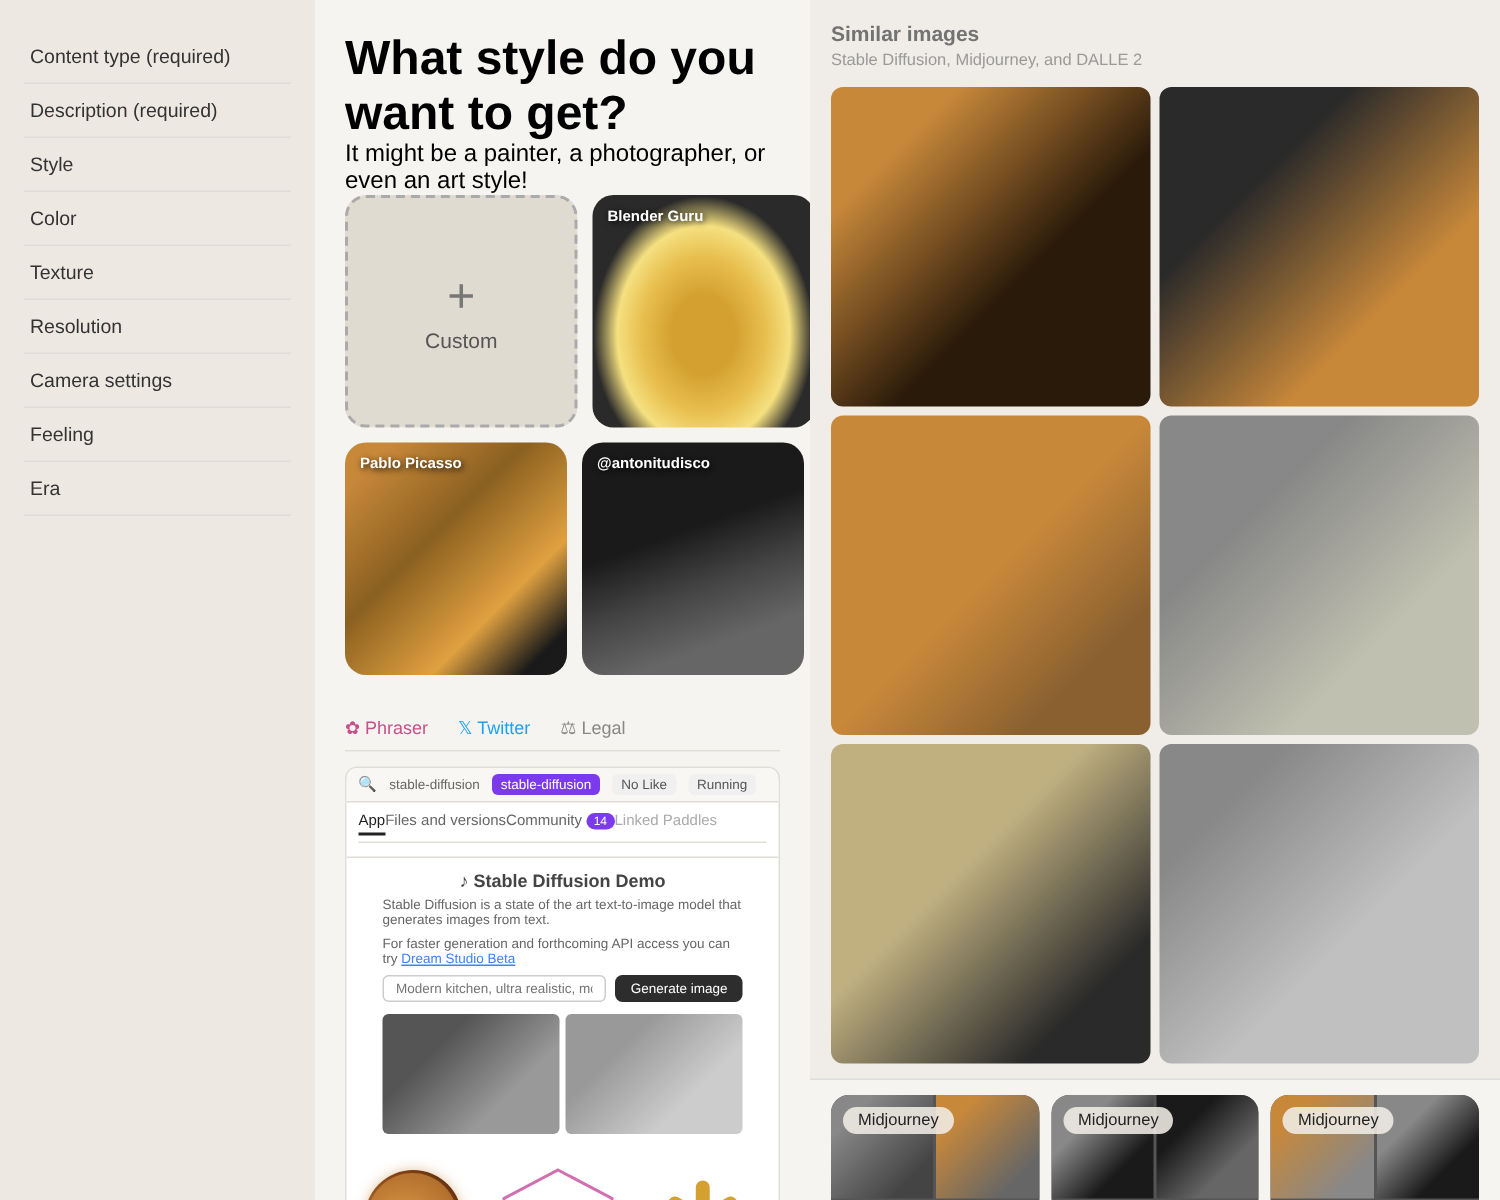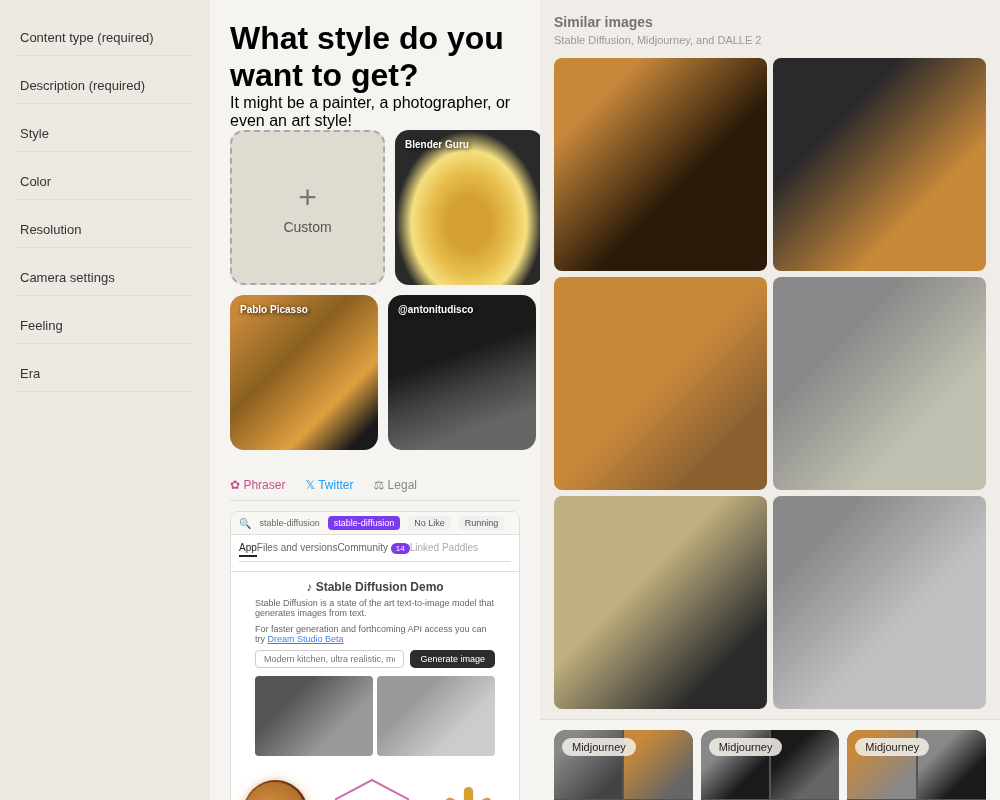--- a/index.html
+++ b/index.html
@@ -60,21 +60,21 @@
       height: 800px;
       overflow: hidden;
     }
     .left-col {
       width: 210px;
       min-width: 210px;
       background: #ede9e2;
       display: flex;
       flex-direction: column;
       padding: 20px 16px;
-      gap: 12px;
+      gap: 0;
     }
     .center-col {
       flex: 1;
       display: flex;
       flex-direction: column;
       overflow: hidden;
       background: #f5f4f0;
     }
 
     .center-top {
@@ -301,20 +301,23 @@
     <div class="sidebar-item">
       <span>Description (required)</span>
     </div>
     <div class="sidebar-item">
       <span>Style</span>
     </div>
     <div class="sidebar-item">
       <span>Color</span>
     </div>
     <div class="sidebar-item">
+      <span>Texture</span>
+    </div>
+    <div class="sidebar-item">
       <span>Resolution</span>
     </div>
     <div class="sidebar-item">
       <span>Camera settings</span>
     </div>
     <div class="sidebar-item">
       <span>Feeling</span>
     </div>
     <div class="sidebar-item">
       <span>Era</span>

